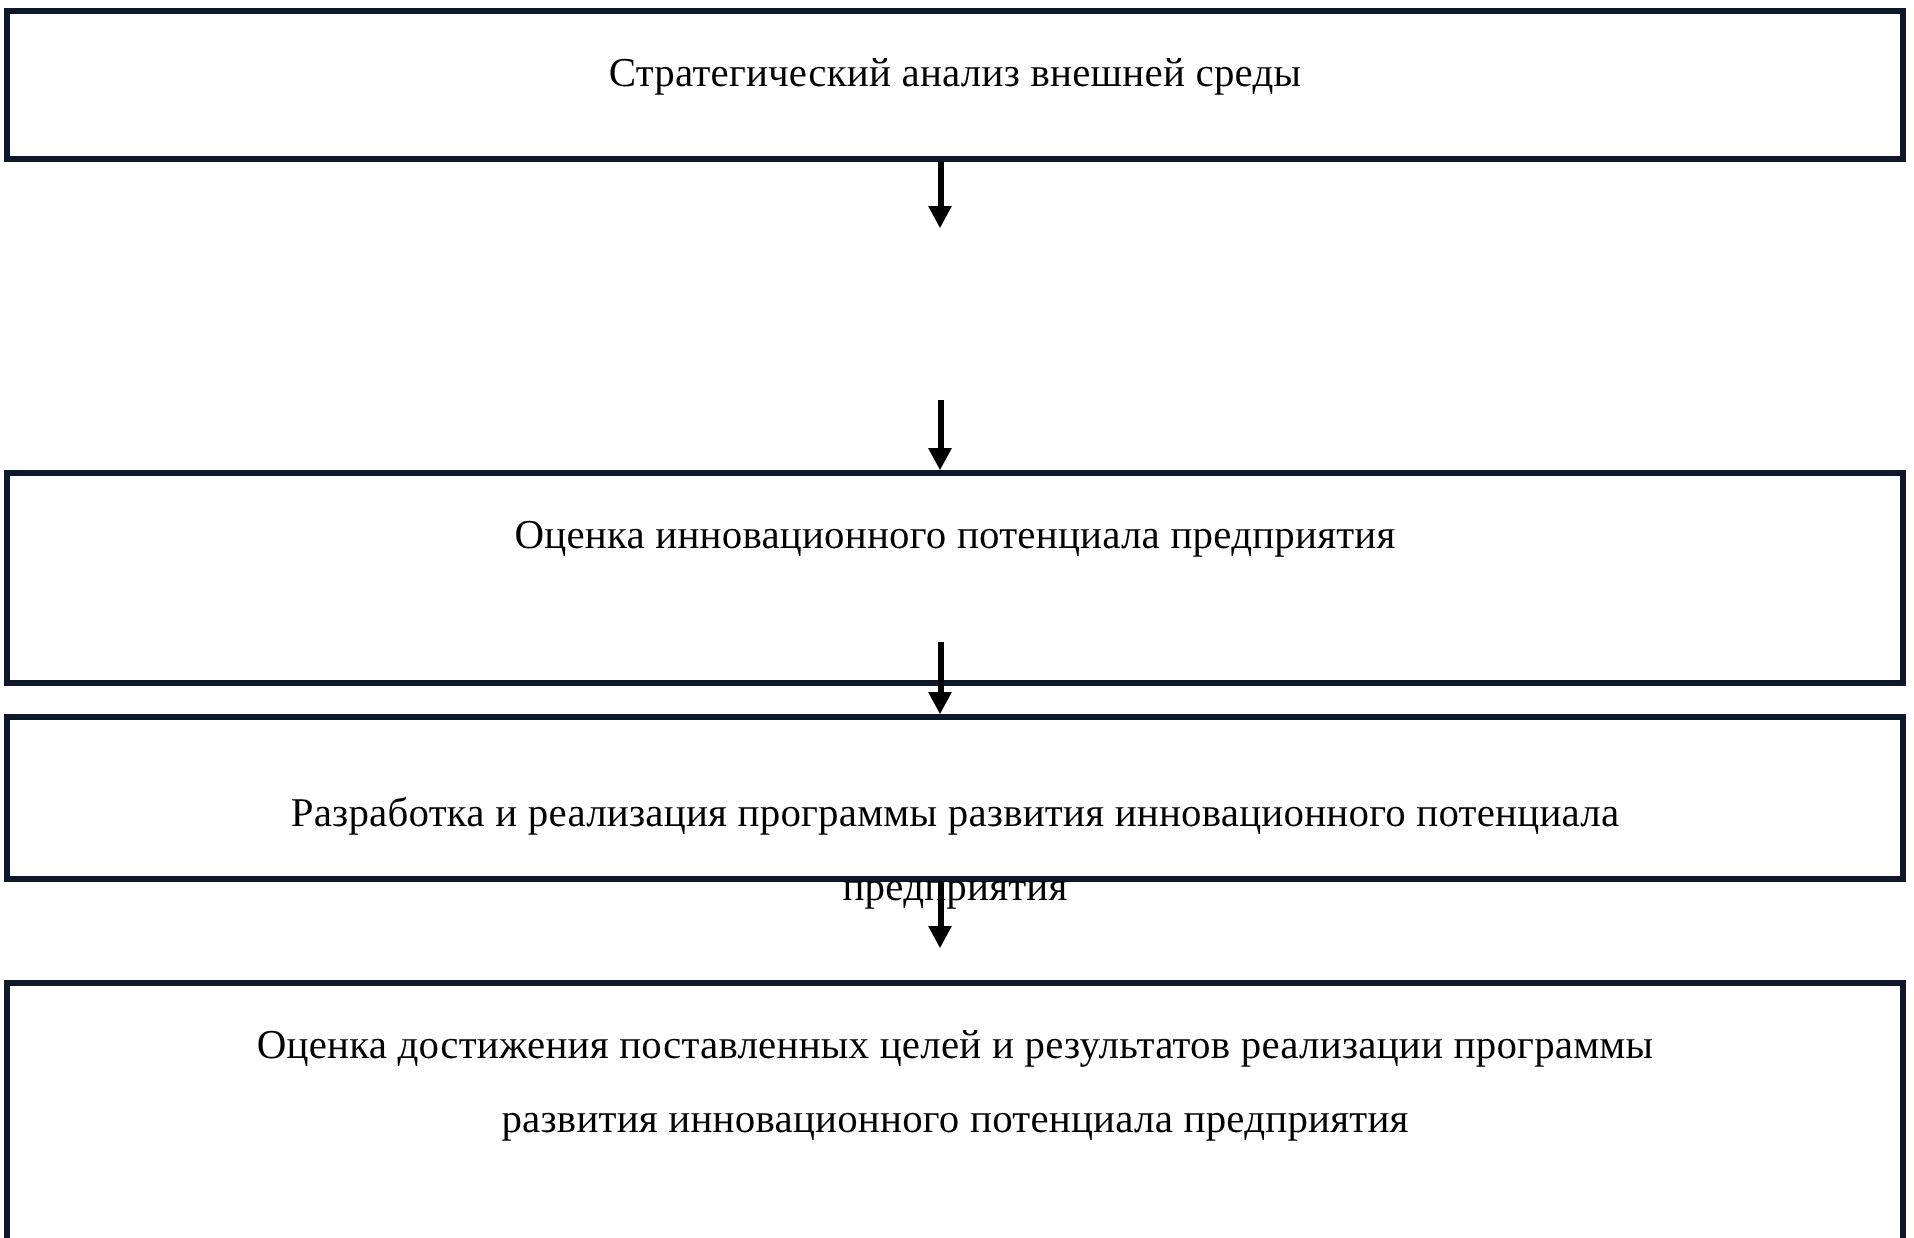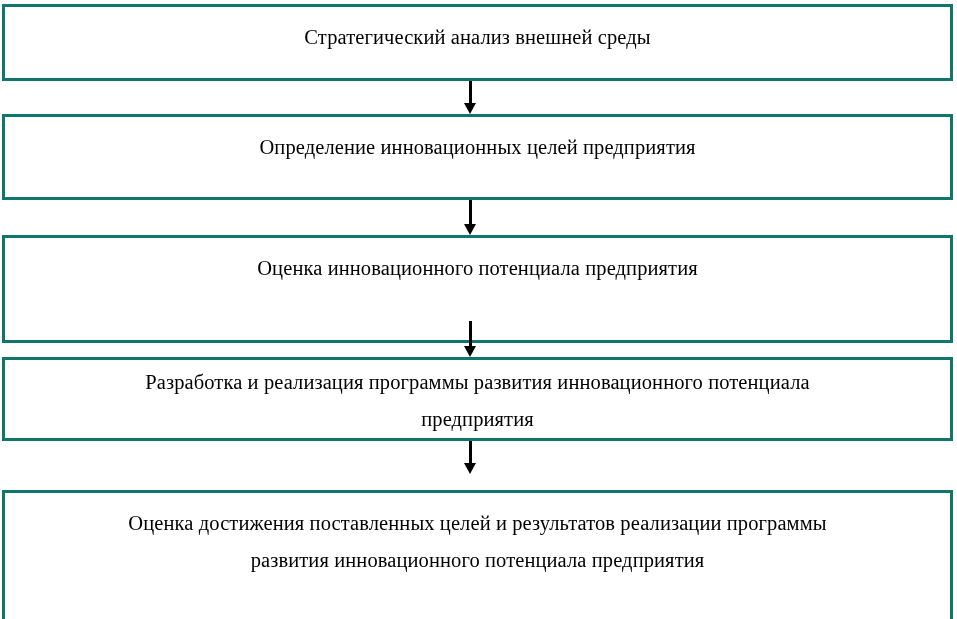--- a/index.html
+++ b/index.html
@@ -13,21 +13,21 @@
   #canvas {
     position: relative;
     width: 957px;
     height: 619px;
     background: #ffffff;
     overflow: hidden;
   }
   .flow-box {
     position: absolute;
     box-sizing: border-box;
-    border: 3px solid #0f766e;
+    border: 3px solid #0f172a;
     background: #ffffff;
   }
   .box-text {
     position: absolute;
     left: 0;
     right: 0;
     text-align: center;
     color: #000000;
     font-family: "Liberation Serif", "DejaVu Serif", serif;
     font-size: 20.5px;
@@ -62,30 +62,27 @@
 </style>
 </head>
 <body>
 
 <div id="canvas">
 
   <div class="flow-box" style="left: 2px; top: 4px; width: 951px; height: 77px;">
     <div class="box-text" style="top: 12px;">Стратегический анализ внешней среды</div>
   </div>
 
-  <div class="flow-box" style="left: 2px; top: 114px; width: 951px; height: 86px;">
-    <div class="box-text" style="top: 12px;">Определение инновационных целей предприятия</div>
-  </div>
 
   <div class="flow-box" style="left: 2px; top: 235px; width: 951px; height: 108px;">
     <div class="box-text" style="top: 12px;">Оценка инновационного потенциала предприятия</div>
   </div>
 
   <div class="flow-box" style="left: 2px; top: 357px; width: 951px; height: 84px;">
-    <div class="box-text" style="top: 4px;">Разработка и реализация программы развития инновационного потенциала
+    <div class="box-text" style="top: 29px;">Разработка и реализация программы развития инновационного потенциала
 предприятия</div>
   </div>
 
   <div class="flow-box" style="left: 2px; top: 490px; width: 951px; height: 143px;">
     <div class="box-text" style="top: 12px;">Оценка достижения поставленных целей и результатов реализации программы
 развития инновационного потенциала предприятия</div>
   </div>
 
   <div class="connector" style="left: 470px; top: 81px;">
     <div class="stem" style="height: 24px;"></div>

